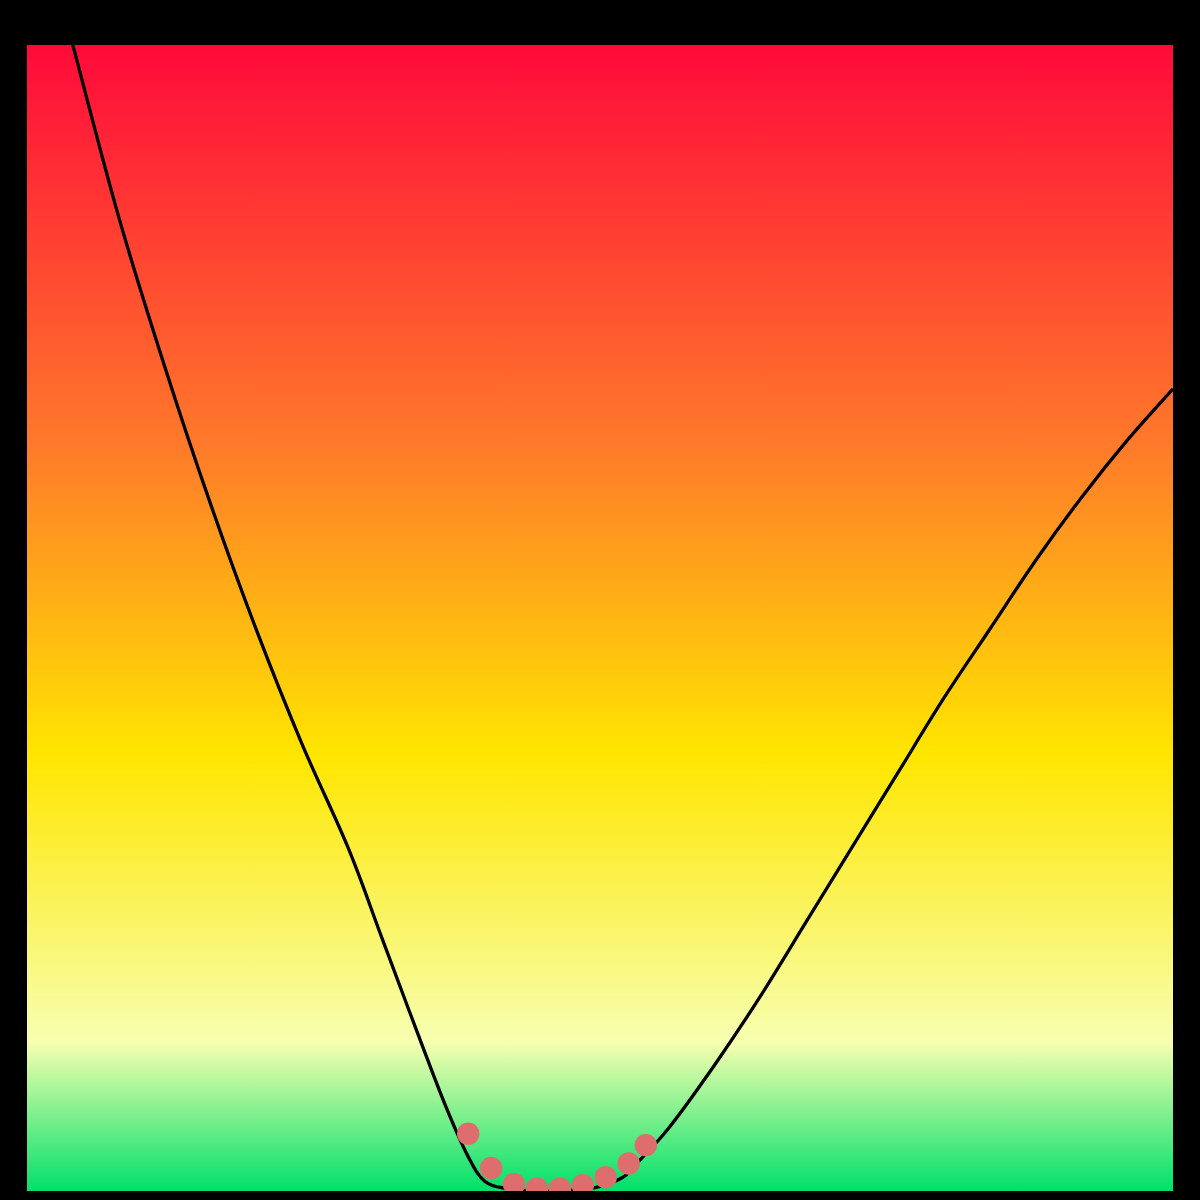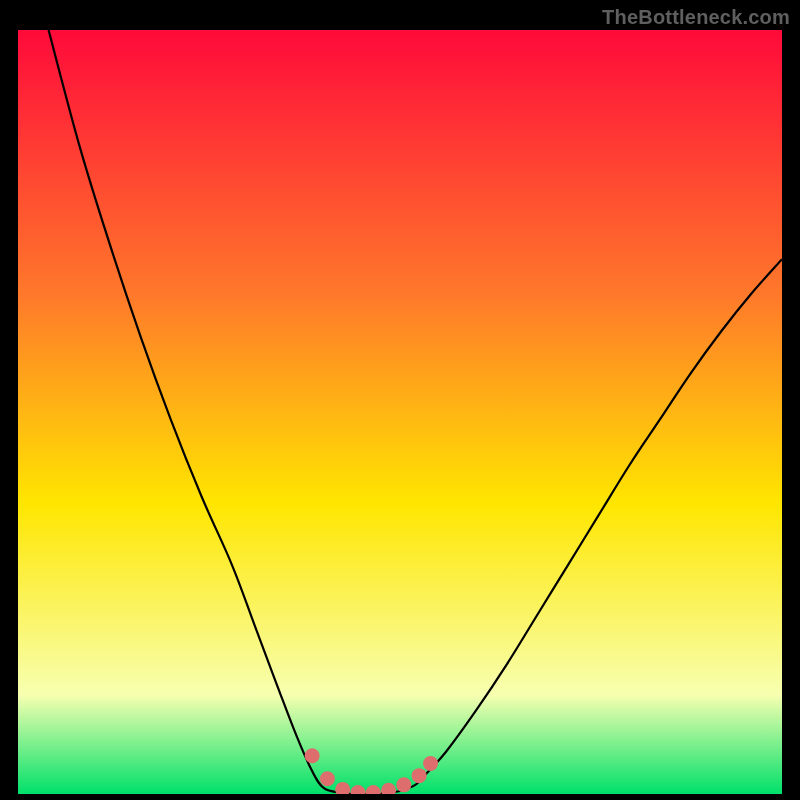--- a/index.html
+++ b/index.html
@@ -34,21 +34,20 @@
     height: 764px;
   }
   .line { stroke: #000; stroke-width: 2.2; fill: none; }
   .marker { fill: #de6e6e; }
 </style>
 </head>
 <body>
 
 <div class="frame">
 
-  <div class="watermark">TheBottleneck.com</div>
 
   <div class="plot">
     <svg id="svg" viewBox="0 0 764 764" preserveAspectRatio="none">
       <defs>
         <linearGradient id="bg-grad" x1="0" y1="0" x2="0" y2="1">
           <stop id="g0" offset="0%" stop-color="#ff0a3a"></stop>
           <stop id="g1" offset="35%" stop-color="#ff7a2a"></stop>
           <stop id="g2" offset="62%" stop-color="#ffe600"></stop>
           <stop id="g3" offset="87%" stop-color="#f7ffb0"></stop>
           <stop id="g4" offset="100%" stop-color="#00e06a"></stop>

